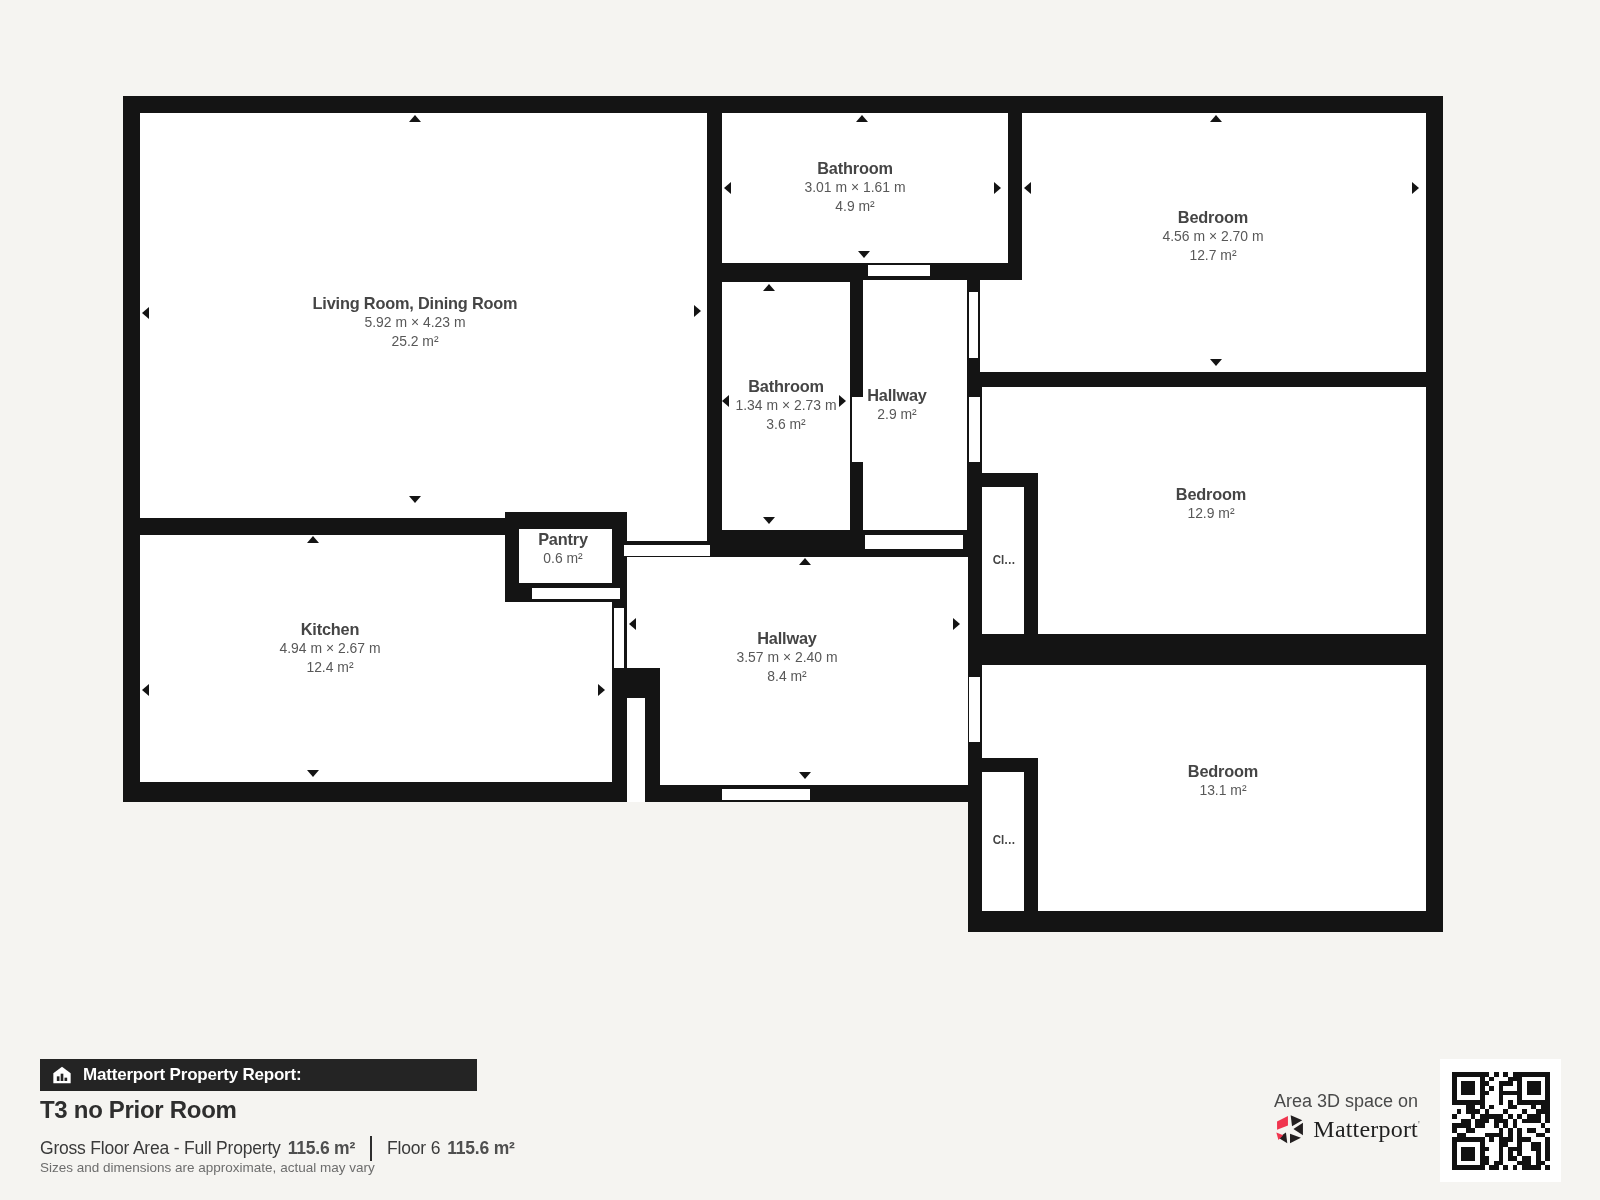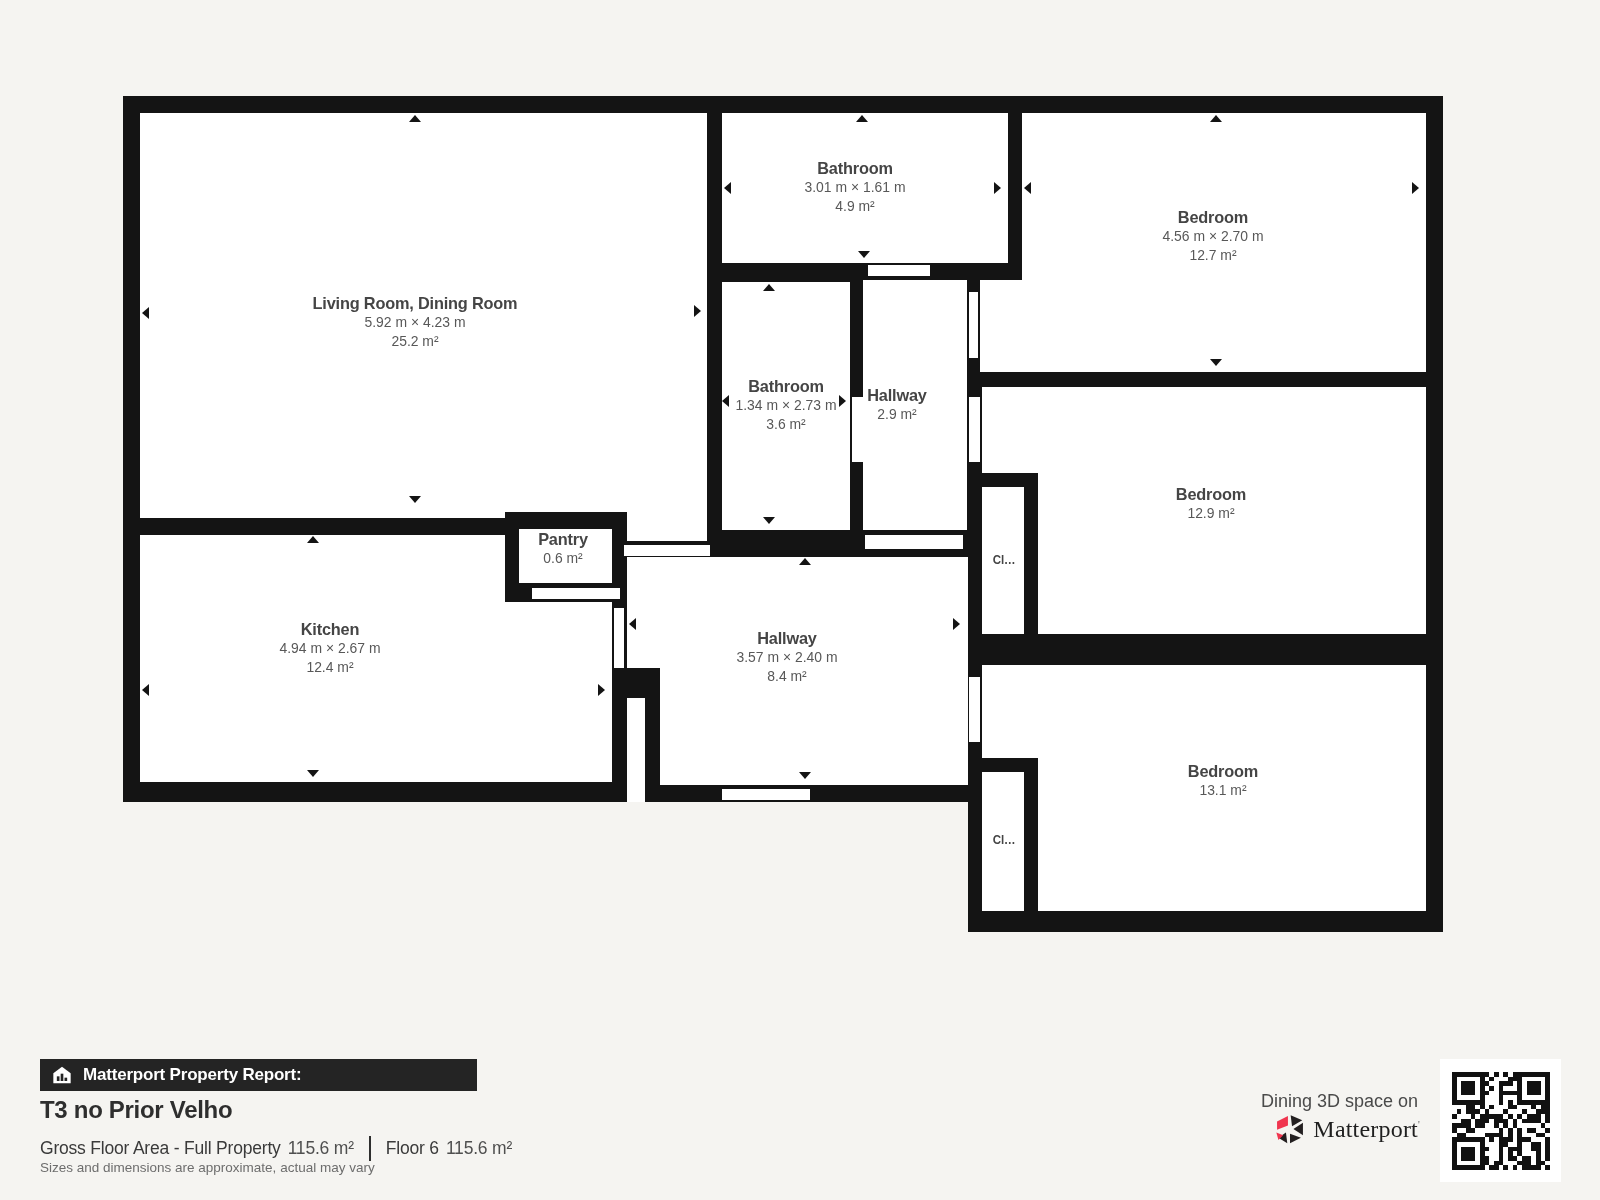--- a/index.html
+++ b/index.html
@@ -18,21 +18,21 @@
   .ar.down{border-left:6px solid transparent;border-right:6px solid transparent;border-top:7px solid #141414}
   .ar.left{border-top:6px solid transparent;border-bottom:6px solid transparent;border-right:7px solid #141414}
   .ar.right{border-top:6px solid transparent;border-bottom:6px solid transparent;border-left:7px solid #141414}
   
   .banner{position:absolute;left:40px;top:1059px;width:437px;height:32px;background:#242424;
     display:flex;align-items:center;gap:11px;padding-left:12px;box-sizing:border-box}
   .banner span{color:#fff;font-size:17px;font-weight:700;letter-spacing:-.2px}
   .title{position:absolute;left:40px;top:1096px;font-size:24px;font-weight:700;color:#2e2e2e;letter-spacing:-.3px}
   .arealine{position:absolute;left:40px;top:1136px;display:flex;align-items:center;font-size:17.5px;letter-spacing:-.2px}
   .arealine .lb{font-weight:400;color:#3a3a3a}
-  .arealine .vl{font-weight:400;color:#4f4f4f;margin-left:7px}
+  .arealine .vl{font-weight:700;color:#4f4f4f;margin-left:7px}
   .sep{width:2px;height:25px;background:#2e2e2e;margin:0 15px}
   .disclaimer{position:absolute;left:40px;top:1160px;font-size:13.5px;color:#6d6d6d}
   .visit{position:absolute;right:182px;top:1091px;font-size:18px;color:#4a4a4a;text-align:right}
   .brandrow{position:absolute;right:180px;top:1114px;display:flex;align-items:center;gap:8px}
   .wordmark{font-family:"Liberation Serif",serif;font-size:24px;color:#1f1f1f;letter-spacing:.2px}
   .wordmark sup{font-size:10px;color:#555}
   .qrbox{position:absolute;left:1440px;top:1059px;width:121px;height:123px;background:#ffffff;
     display:flex;align-items:center;justify-content:center}
 </style>
 </head>
@@ -166,33 +166,33 @@
       <g fill="#242424">
         <rect x="5.8" y="13.6" width="3.2" height="5.6"></rect>
         <rect x="10.4" y="10.4" width="3.2" height="8.8"></rect>
         <rect x="15" y="15.2" width="3.2" height="4"></rect>
       </g>
     </svg>
   </span>
   <span>Matterport Property Report:</span>
 </div>
 
-<div class="title">T3 no Prior Velho</div>
+<div class="title">T3 no Prior Room</div>
 
 <div class="arealine">
   <span class="lb">Gross Floor Area - Full Property</span>
   <span class="vl">115.6 m²</span>
   <span class="sep"></span>
   <span class="lb">Floor 6</span>
   <span class="vl">115.6 m²</span>
 </div>
 
 <div class="disclaimer">Sizes and dimensions are approximate, actual may vary</div>
 
-<div class="visit">Dining 3D space on</div>
+<div class="visit">Area 3D space on</div>
 
 <div class="brandrow">
   <span style="display:flex">
     <svg viewBox="0 0 44 44" width="30" height="30" aria-hidden="true">
       <polygon points="3,11 19,3 19,17 3,23" fill="#f0354f"></polygon>
       <polygon points="23,2 40,9 25,18" fill="#231f20"></polygon>
       <polygon points="41,13 41,31 27,22" fill="#231f20"></polygon>
       <polygon points="38,35 22,43 22,29" fill="#231f20"></polygon>
       <polygon points="18,43 5,35 16,27" fill="#231f20"></polygon>
       <polygon points="2,27 12,31 5,38" fill="#f0354f"></polygon>

